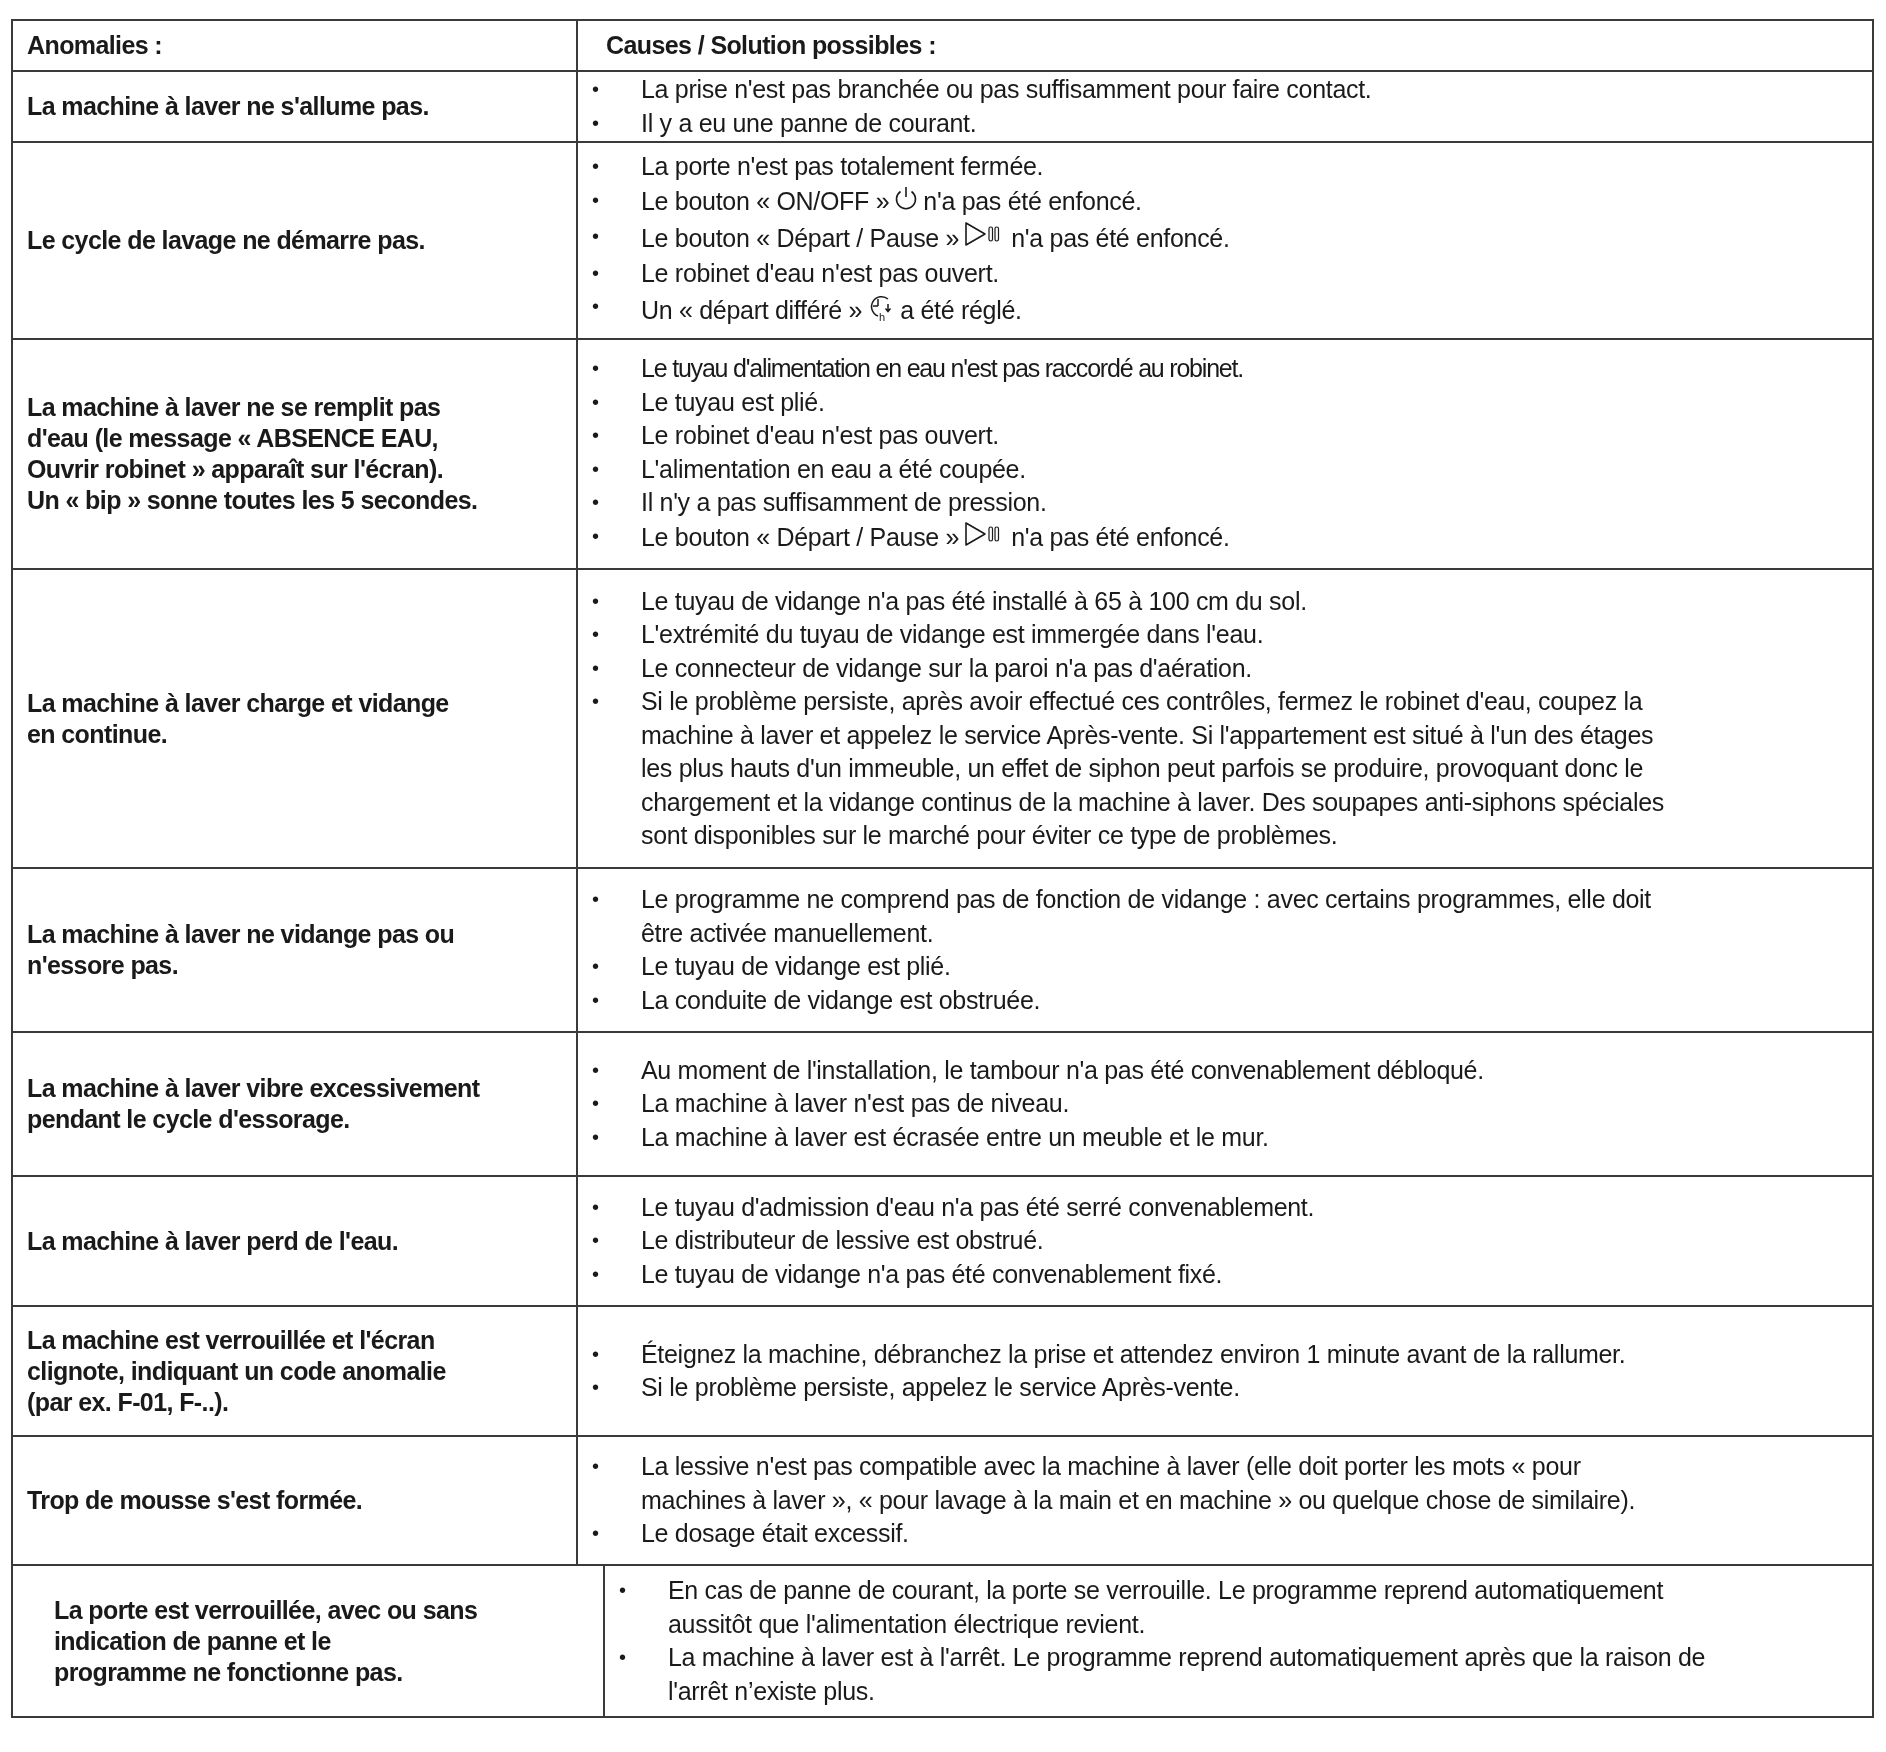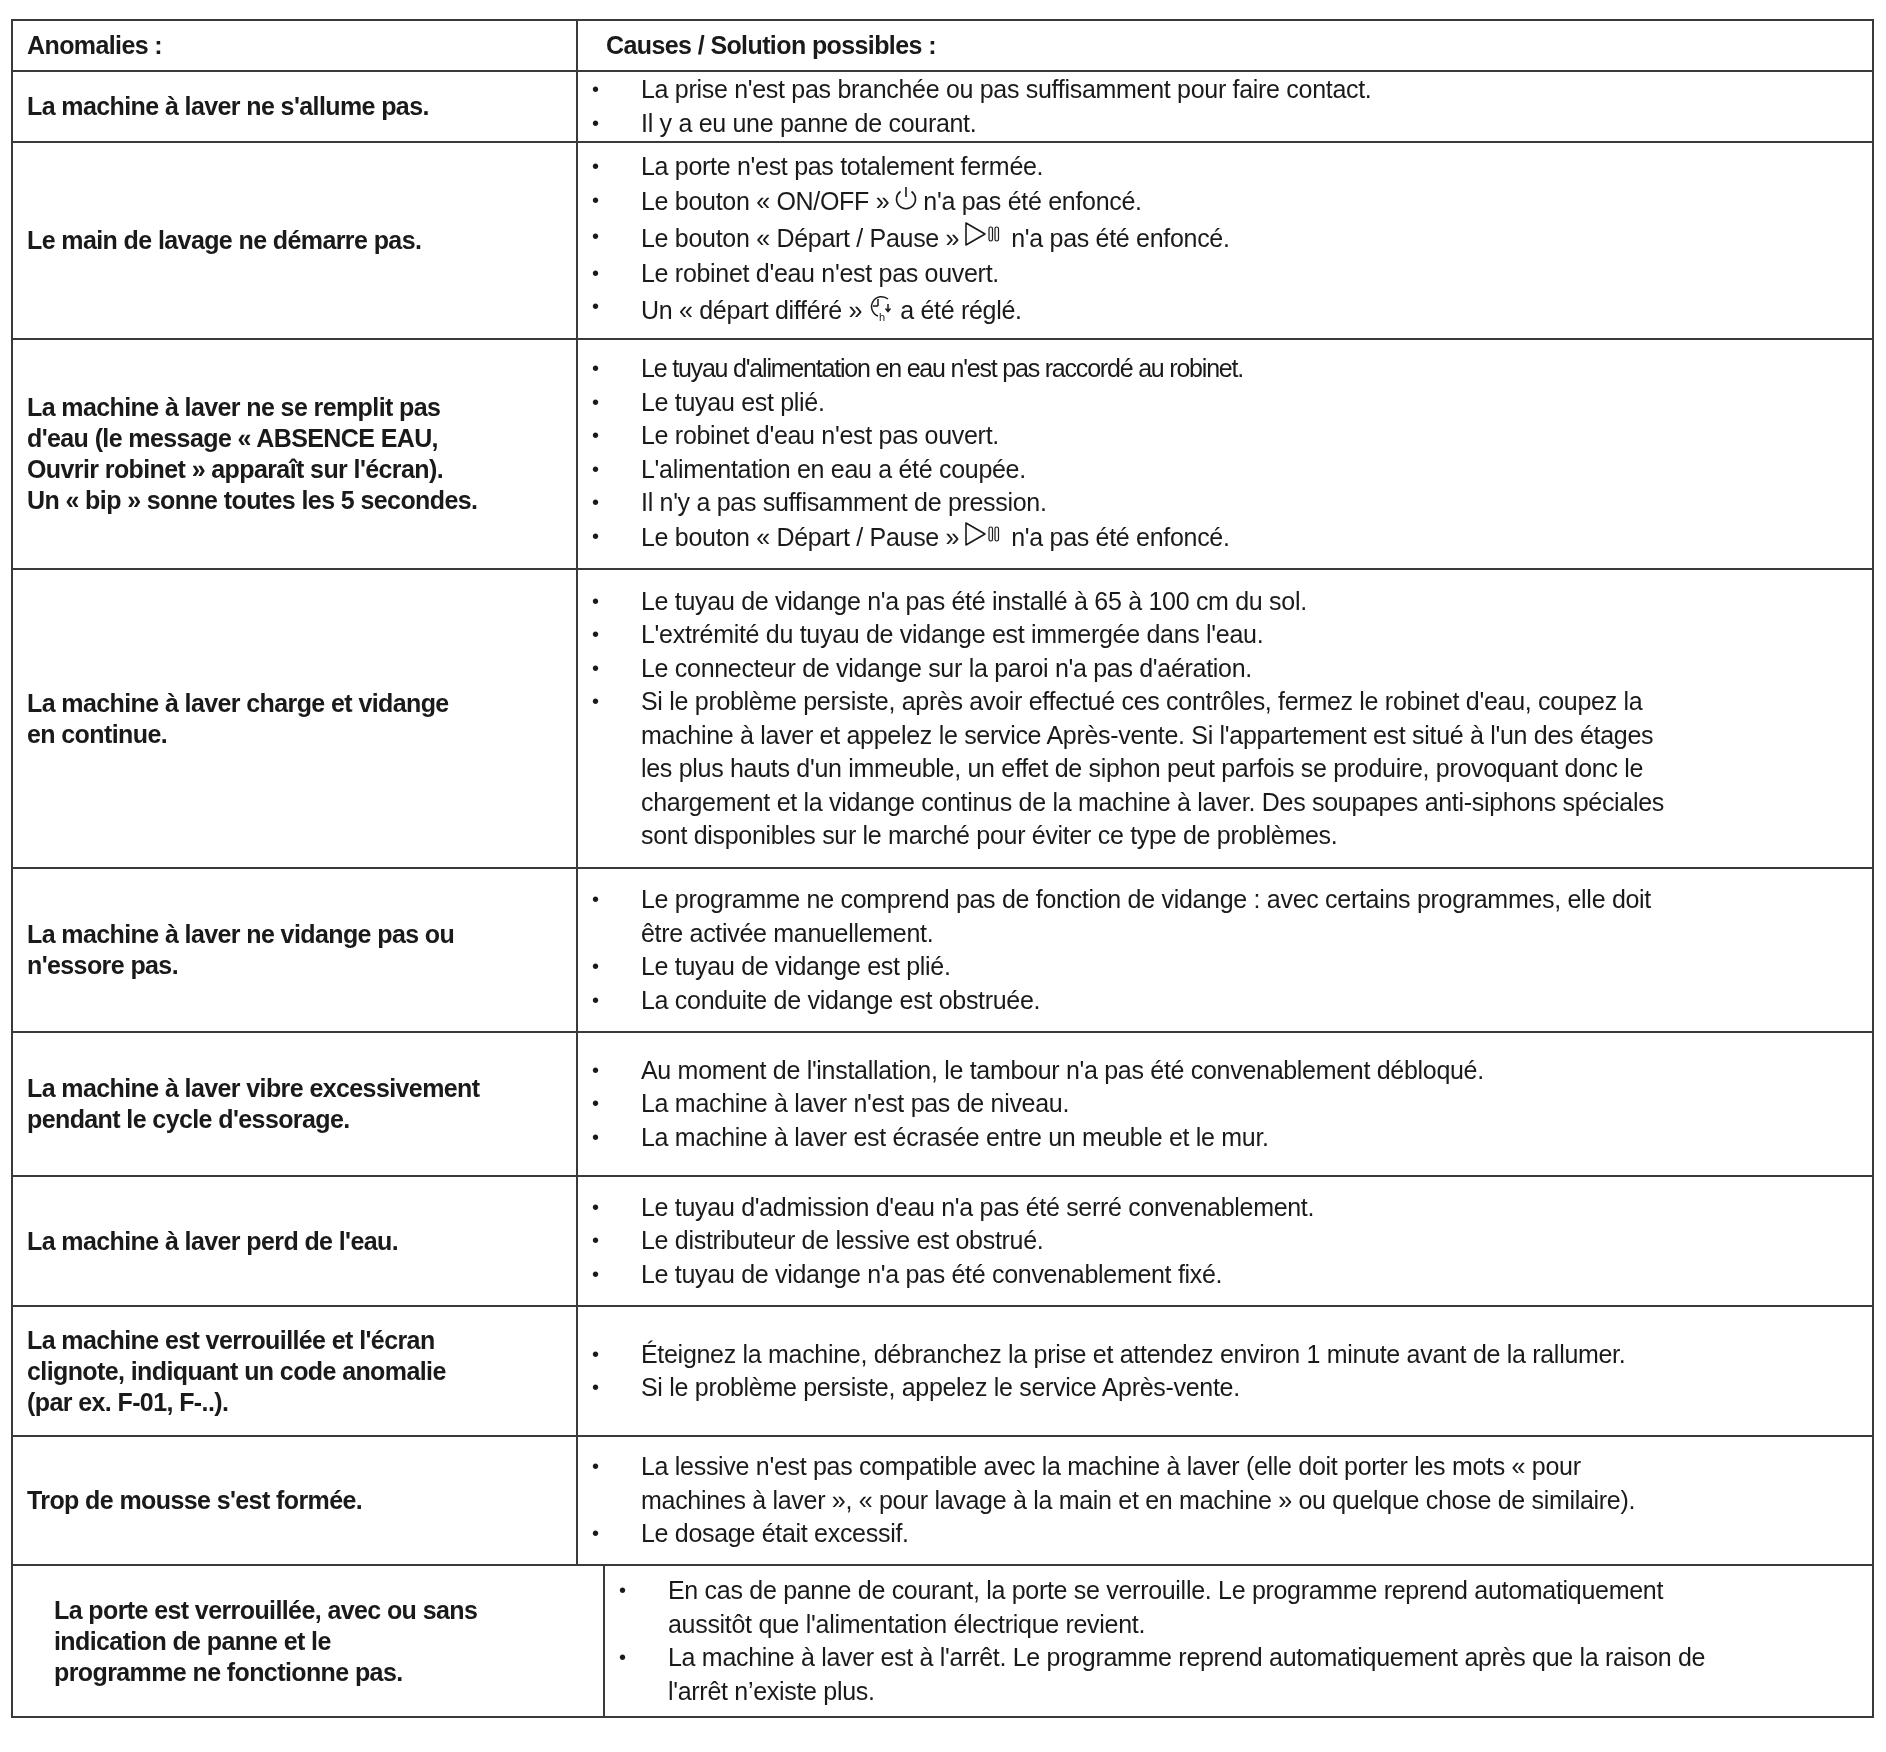--- a/index.html
+++ b/index.html
@@ -48,21 +48,21 @@
           <span class="bullet">•</span>
           <span class="txt">
             <span>Il y a eu une panne de courant.</span>
           </span>
         </div>
       </div>
     </div>
     <div class="row" style="height: 197px;">
       <div class="cell-left">
         <div class="left-lines">
-          <span>Le main de lavage ne démarre pas.</span>
+          <span>Le cycle de lavage ne démarre pas.</span>
         </div>
       </div>
       <div class="cell-right">
         <div class="line">
           <span class="bullet">•</span>
           <span class="txt">
             <span>La porte n'est pas totalement fermée.</span>
           </span>
         </div>
         <div class="line">

